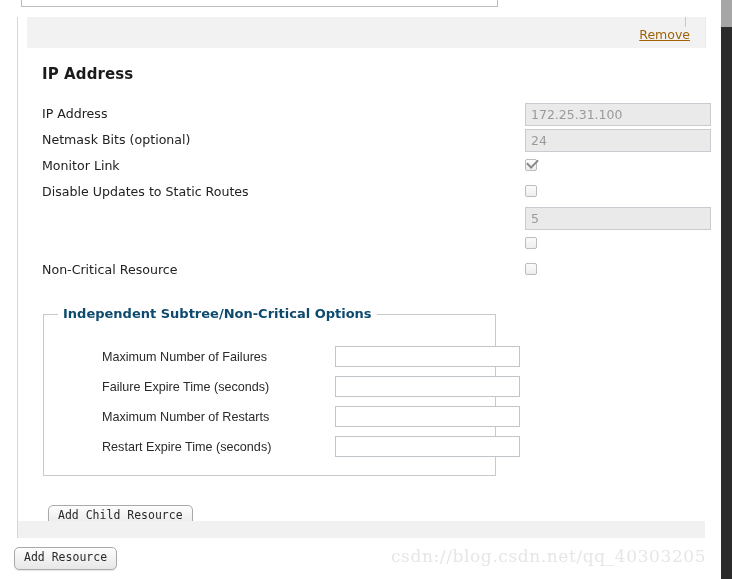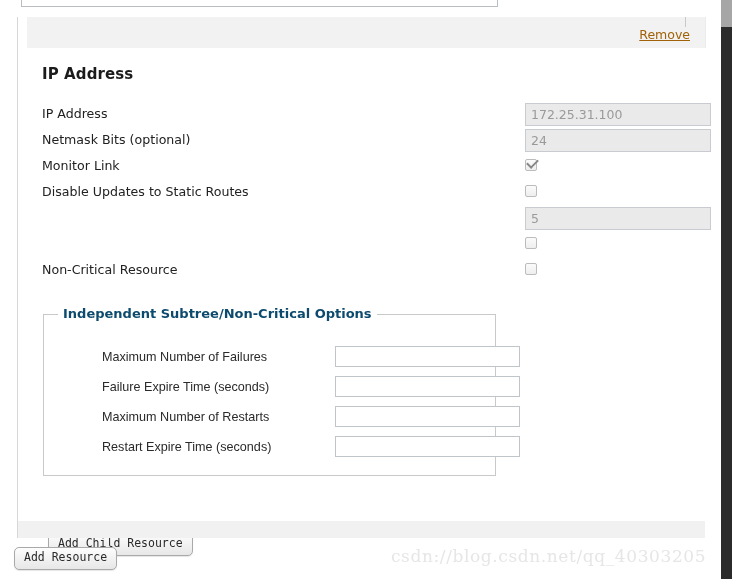--- a/index.html
+++ b/index.html
@@ -196,21 +196,21 @@
     font-family: "DejaVu Sans Mono", "Liberation Mono", monospace;
     font-size: 11.5px;
     color: #2a2a2a;
     padding: 4px 9px 5px 9px;
     cursor: pointer;
     line-height: 1;
     box-shadow: 0 1px 1px rgba(0,0,0,0.10);
   }
   .btn-add-child {
     position: absolute;
-    left: 21px; top: 488px; margin-top: 28px;
+    left: 21px; top: 488px;
   }
 
   
   .bottom-strip {
     position: absolute;
     left: 17px; top: 521px;
     width: 688px; height: 17px;
     background: #f1f1f1;
     border-left: 1px solid #d7d7d7;
   }

